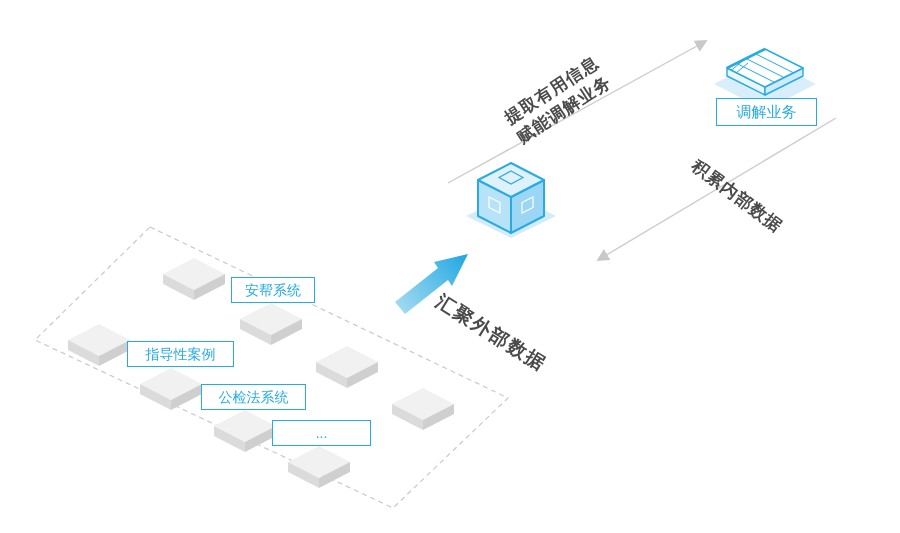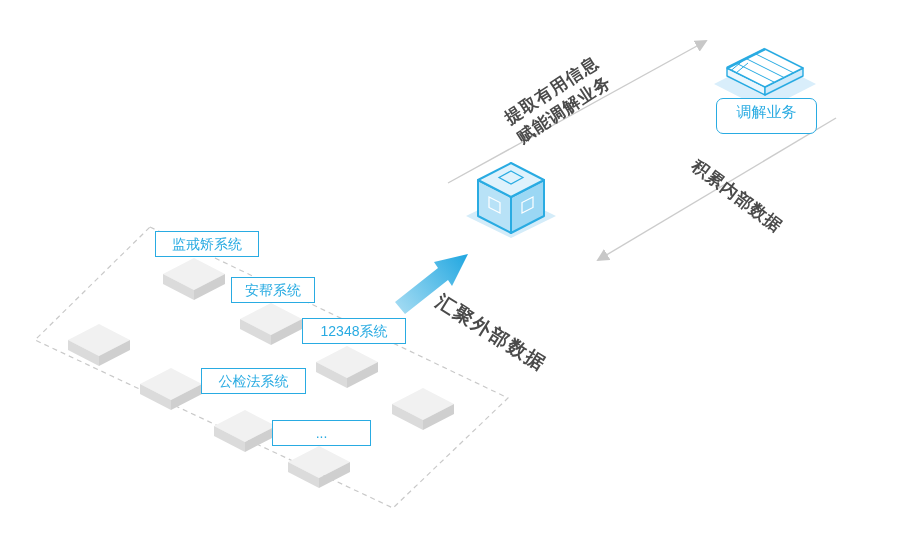--- a/index.html
+++ b/index.html
@@ -7,21 +7,21 @@
     position:relative;width:900px;height:533px;background:#ffffff;
     overflow:hidden;font-family:"Liberation Sans","DejaVu Sans",sans-serif;
   }
   .layer{position:absolute;left:0;top:0;}
   .node-label{
     position:absolute;box-sizing:border-box;height:26px;line-height:24px;
     background:#ffffff;border:1px solid var(--accent,#29abe2);
     color:var(--accent,#29abe2);font-size:14px;text-align:center;
     white-space:nowrap;z-index:3;
   }
-  .node-label.big{height:36px;line-height:26px;font-size:15px;border-radius:7px;}
+  .node-label.big{height:28px;line-height:26px;font-size:15px;}
   .flow-text{
     position:absolute;color:var(--flow-text,#4a4a4a);font-weight:bold;
     white-space:nowrap;z-index:2;
   }
   .flow-text .ln{line-height:23px;}
 </style>
 </head>
 <body>
 
 <div class="stage">
@@ -76,24 +76,23 @@
       <line x1="736.5" y1="63.3" x2="774.5" y2="82.3" stroke="#29abe2" stroke-width="1"></line>
       <line x1="746" y1="58.5" x2="784" y2="77.5" stroke="#29abe2" stroke-width="1"></line>
       <line x1="755.5" y1="53.8" x2="793.5" y2="72.8" stroke="#29abe2" stroke-width="1"></line>
       <line x1="731" y1="70.5" x2="743" y2="60.5" stroke="#29abe2" stroke-width="1"></line>
       <line x1="736" y1="73" x2="748" y2="63" stroke="#29abe2" stroke-width="1"></line>
     </g>
 
     <polygon points="395,302 405,314 448,280 452,286 468,254 434,262 438,268" fill="url(#bigArrowGrad)"></polygon>
   </svg>
 
-  <div class="node-label" style="left:155px;top:231px;width:104px">监戒矫系统</div>
   <div class="node-label" style="left:231px;top:277px;width:84px">安帮系统</div>
-  <div class="node-label" style="left:302px;top:318px;width:104px">12348系统</div>
-  <div class="node-label" style="left:201px;top:368px;width:105px">公检法系统</div>
+  <div class="node-label" style="left:127px;top:341px;width:107px">指导性案例</div>
+  <div class="node-label" style="left:201px;top:384px;width:105px">公检法系统</div>
   <div class="node-label" style="left:272px;top:420px;width:99px">...</div>
 
   <div class="node-label big" style="left:716px;top:98px;width:101px">调解业务</div>
 
   <div class="flow-text" style="left:491px;top:333px;font-size:19px;letter-spacing:2px;
        transform:translate(-50%,-50%) rotate(32deg);">汇聚外部数据</div>
 
   <div class="flow-text" style="left:558px;top:100px;font-size:17px;letter-spacing:1px;
        transform:translate(-50%,-50%) rotate(-33deg);">
     <div class="ln">提取有用信息</div>

